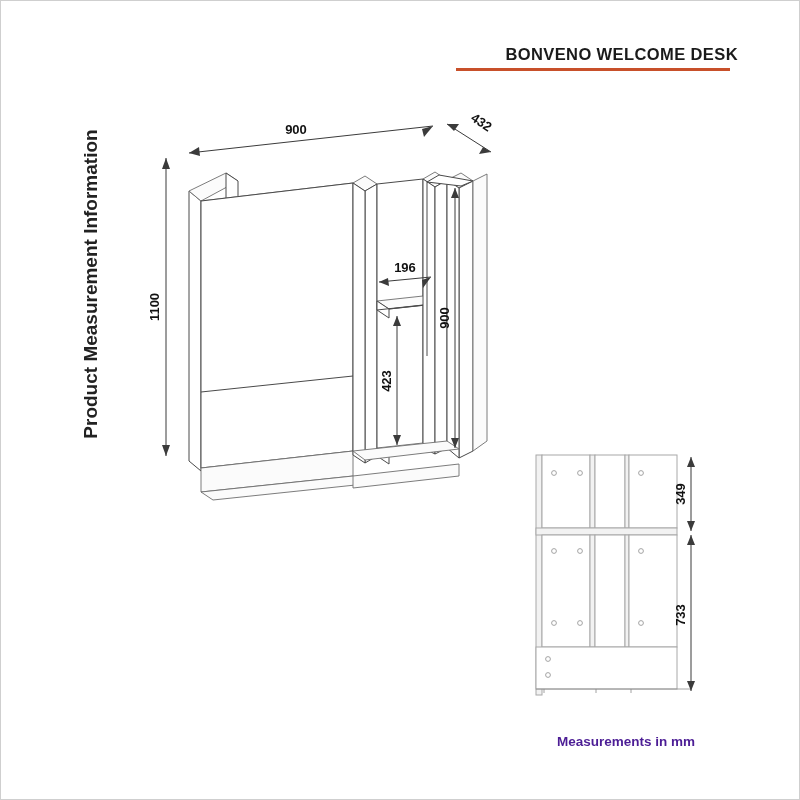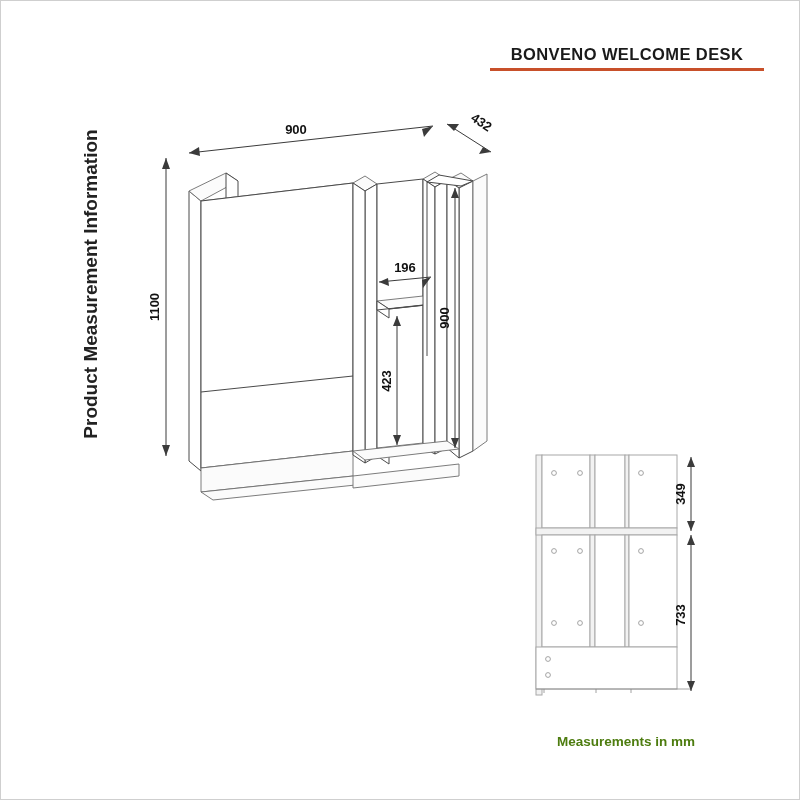--- a/index.html
+++ b/index.html
@@ -17,24 +17,24 @@
     height: 800px;
     background: #ffffff;
     border: 1px solid #cfcfcf;
     box-sizing: border-box;
     overflow: hidden;
   }
 
   
   #title-block {
     position: absolute;
-    left: 481px;
+    left: 447px;
     top: 44px;
     width: 290px;
-    text-align: center;
+    text-align: right;
   }
   #product-title {
     font-size: 16.5px;
     font-weight: bold;
     letter-spacing: 0.4px;
     color: #1a1a1a;
     white-space: nowrap;
     font-family: "Liberation Sans", sans-serif;
   }
   #title-rule {
@@ -64,21 +64,21 @@
 
   
   #footer-caption {
     position: absolute;
     left: 500px;
     top: 733px;
     width: 250px;
     text-align: center;
     font-size: 13.5px;
     font-weight: bold;
-    color: #4d7c0f;
+    color: #4c1d95;
     font-family: "Liberation Sans", sans-serif;
   }
 
   
   .draw-svg { position: absolute; display: block; }
   #iso-svg { left: 120px; top: 95px; }
   #front-svg { left: 515px; top: 440px; }
 
   .ln      { stroke: #4a4a4a; stroke-width: 1; fill: none; }
   .ln-thin { stroke: #8c8c8c; stroke-width: 0.8; fill: none; }

